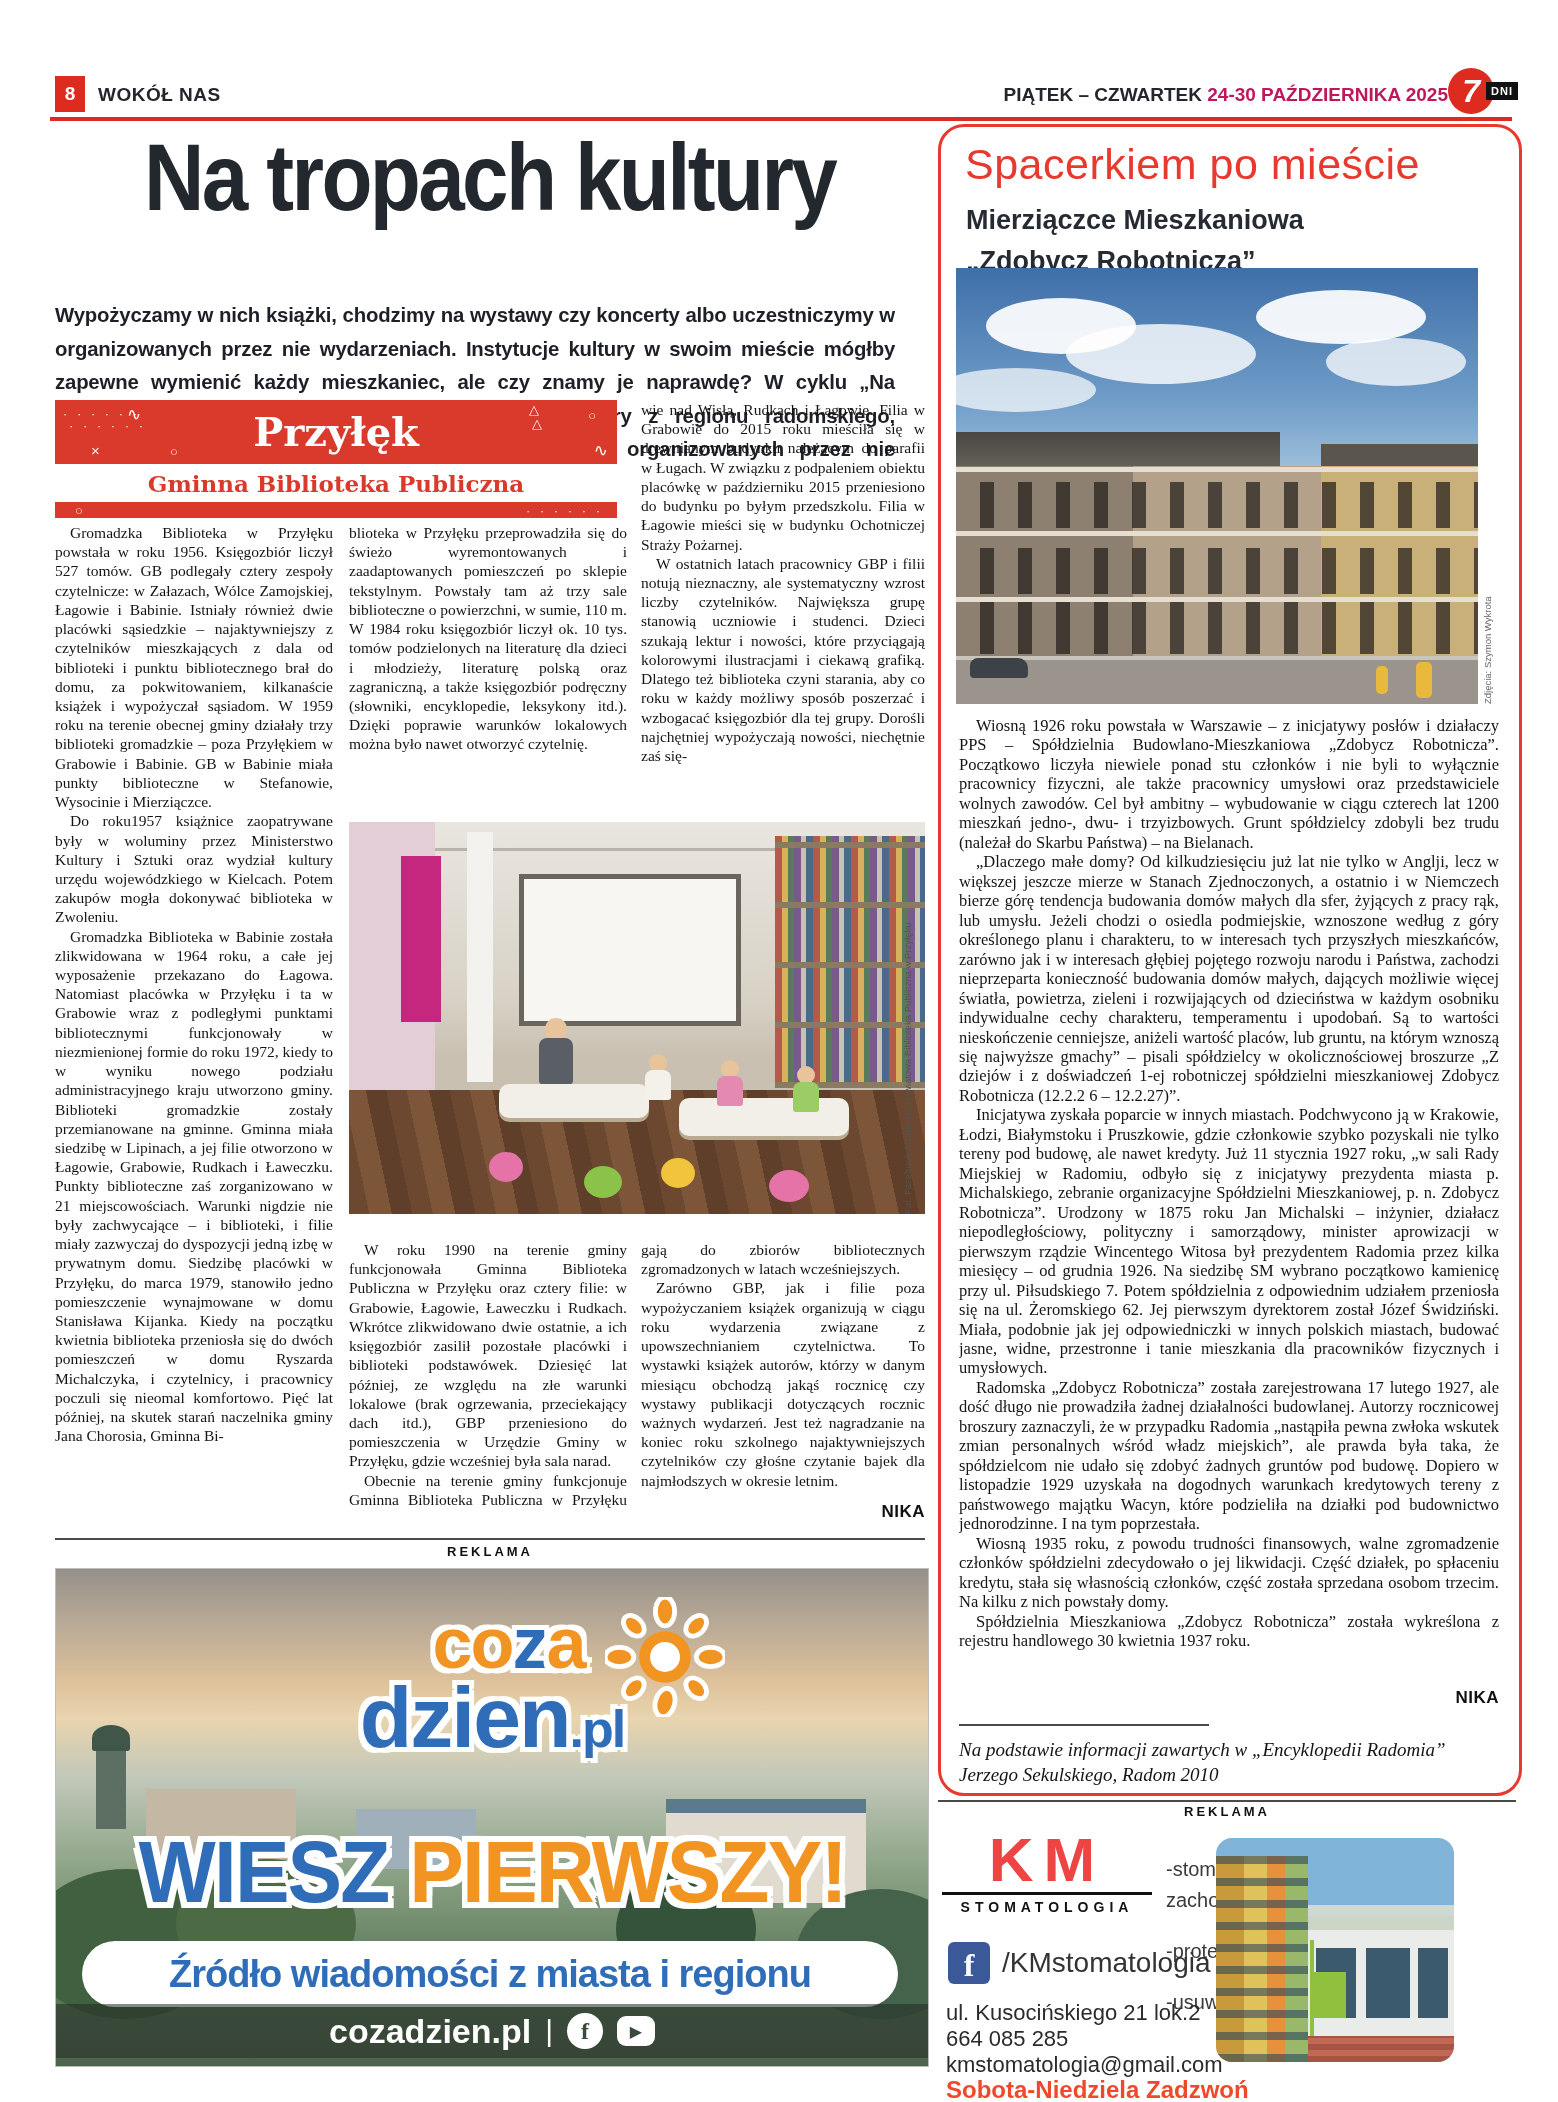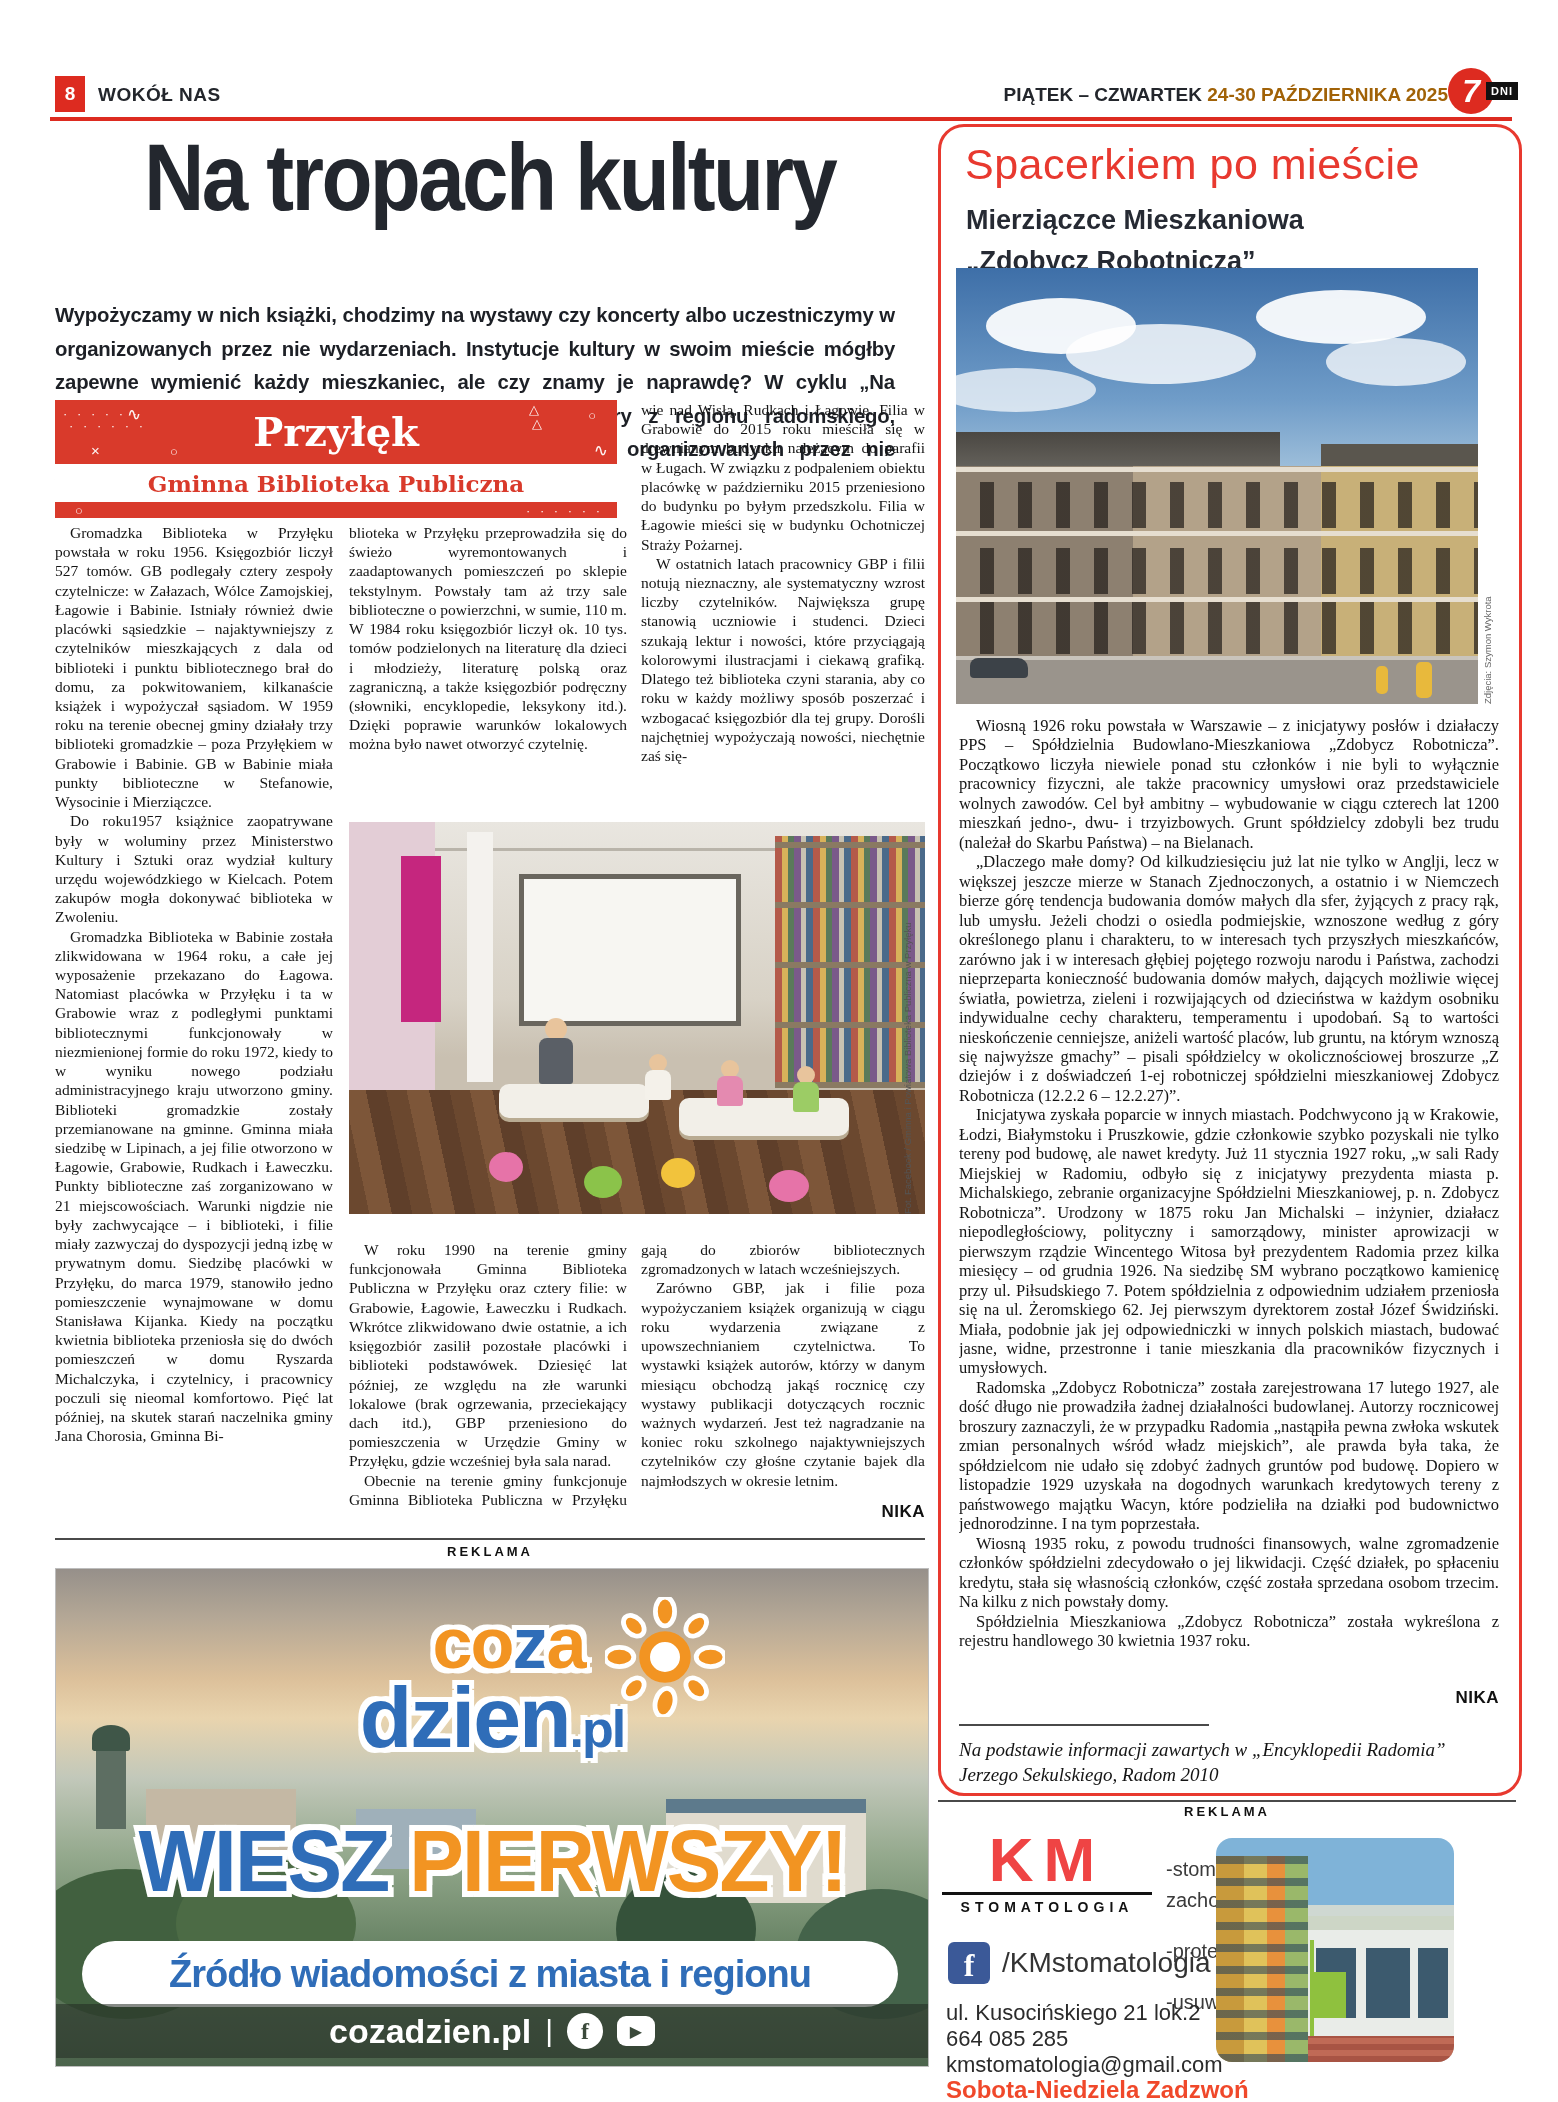--- a/index.html
+++ b/index.html
@@ -3,21 +3,21 @@
 <meta charset="utf-8">
 <style>
   html,body{margin:0;padding:0;background:#fff;}
   body{position:relative;width:1558px;height:2102px;font-family:"Liberation Sans",sans-serif;color:#1a1a1a;overflow:hidden;}
   .abs{position:absolute;}
 
   
   .pagenum{left:55px;top:76px;width:30px;height:36px;background:#dd2b20;color:#fff;font-weight:bold;font-size:19px;display:flex;align-items:center;justify-content:center;}
   .section{left:98px;top:84px;font-size:19px;font-weight:bold;color:#23262c;letter-spacing:.5px;}
   .dateline{top:84px;right:110px;font-size:19px;font-weight:bold;color:#23262c;white-space:nowrap;}
-  .dateline .red{color:#a16207;}
+  .dateline .red{color:#be185d;}
   .logo7{top:68px;right:40px;display:flex;align-items:center;}
   .logo7 .seven{width:46px;height:46px;background:#dd2b20;border-radius:50%;color:#fff;font-size:32px;font-weight:bold;font-style:italic;display:flex;align-items:center;justify-content:center;}
   .logo7 .dni{margin-left:-8px;background:#111;color:#fff;font-size:11px;font-weight:bold;padding:3px 5px;letter-spacing:1px;}
   .headrule{left:50px;top:117px;width:1462px;height:4px;background:#dd2b20;}
 
   
   .bigtitle{left:55px;top:128px;width:870px;text-align:center;font-size:95px;font-weight:800;color:#23272e;letter-spacing:-3px;line-height:1.05;}
   .bigtitle>span{display:inline-block;transform:scaleX(.88);}
   .intro{left:55px;top:298px;width:866px;font-size:21px;line-height:1.6;font-weight:bold;color:#1d2026;text-align:justify;letter-spacing:-.2px;}
   .intro>span{display:inline-block;transform:scaleX(.97);transform-origin:left;}
@@ -65,21 +65,21 @@
     background:linear-gradient(180deg,#96908a 0%,#b5a896 10%,#dcc09a 22%,#e9d4ae 30%,#c2c8ba 42%,#93a88c 58%,#637f60 78%,#4c644c 100%);}
   .tree{position:absolute;border-radius:50%;}
   .bldg{position:absolute;}
   .ad1-logo{position:absolute;left:0;top:40px;width:100%;text-align:center;font-weight:800;line-height:.95;}
   .ad1-logo .l1{font-size:72px;letter-spacing:-2px;margin-left:33px;}
   .ad1-logo .l2{font-size:86px;letter-spacing:-2px;}
   .lw{text-shadow:3px 0 #fff,-3px 0 #fff,0 3px #fff,0 -3px #fff,3px 3px #fff,-3px 3px #fff,3px -3px #fff,-3px -3px #fff,5px 5px #fff,-5px -5px #fff,5px -5px #fff,-5px 5px #fff;}
   .c-or{color:#f29422;}.c-bl{color:#2f6db8;}
   .pl-small{font-size:52px;}
   .sun{position:absolute;left:63%;top:28px;width:120px;height:120px;}
-  .ad1-head{position:absolute;left:0;top:248px;width:100%;text-align:center;font-size:88px;font-weight:900;letter-spacing:-2px;line-height:1;}
+  .ad1-head{position:absolute;left:0;top:259px;width:100%;text-align:center;font-size:88px;font-weight:900;letter-spacing:-2px;line-height:1;}
   .ad1-head>span{display:inline-block;transform:scaleX(.93);}
   .lw2{text-shadow:4px 0 #fff,-4px 0 #fff,0 4px #fff,0 -4px #fff,4px 4px #fff,-4px 4px #fff,4px -4px #fff,-4px -4px #fff,6px 6px #fff,-6px -6px #fff,6px -6px #fff,-6px 6px #fff;}
   .ad1-pill{position:absolute;left:26px;top:372px;width:816px;height:66px;background:#fff;border-radius:40px;display:flex;align-items:center;justify-content:center;}
   .ad1-pill span{color:#2f6db8;font-size:38px;font-weight:800;letter-spacing:-1px;}
   .ad1-foot{position:absolute;left:0;bottom:8px;width:100%;height:54px;background:rgba(35,42,35,.55);display:flex;align-items:center;justify-content:center;gap:14px;}
   .ad1-foot .url{color:#fff;font-size:34px;font-weight:600;}
   .ad1-foot .sep{color:#fff;font-size:30px;}
   .icf{width:36px;height:36px;border-radius:50%;background:#fff;color:#3b4a3b;font-weight:bold;font-size:24px;display:flex;align-items:center;justify-content:center;font-family:"Liberation Serif",serif;}
   .icyt{width:38px;height:30px;border-radius:9px;background:#fff;color:#3b4a3b;font-size:16px;display:flex;align-items:center;justify-content:center;}
 

